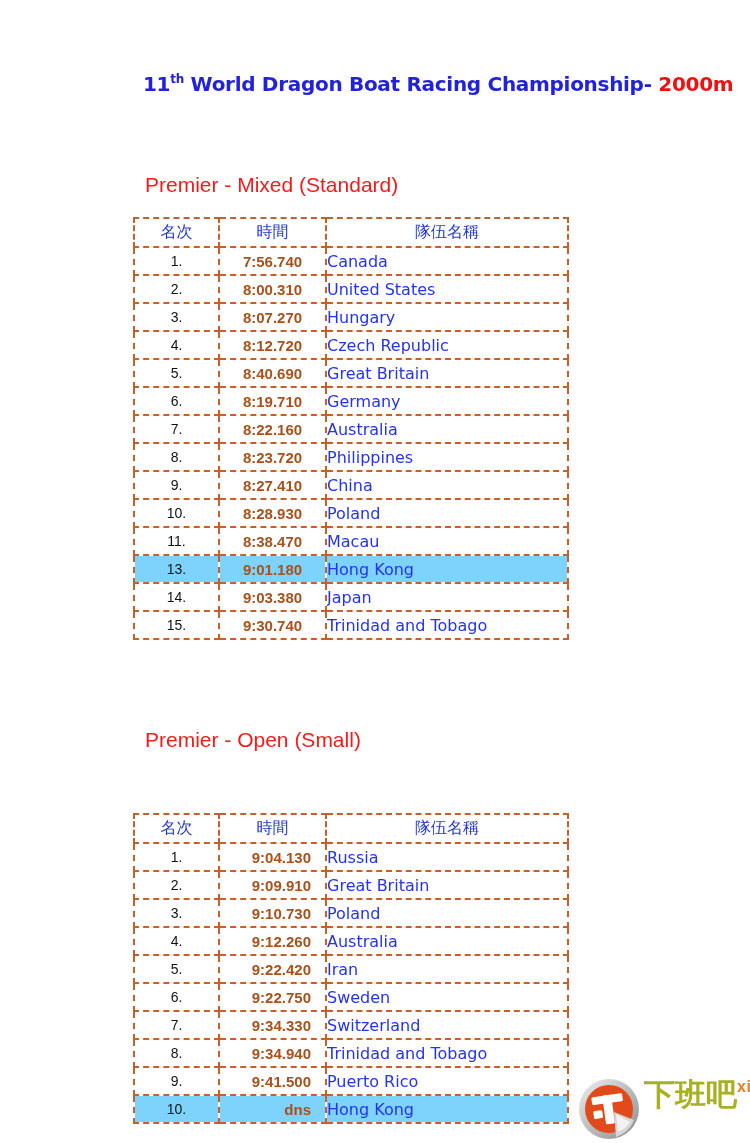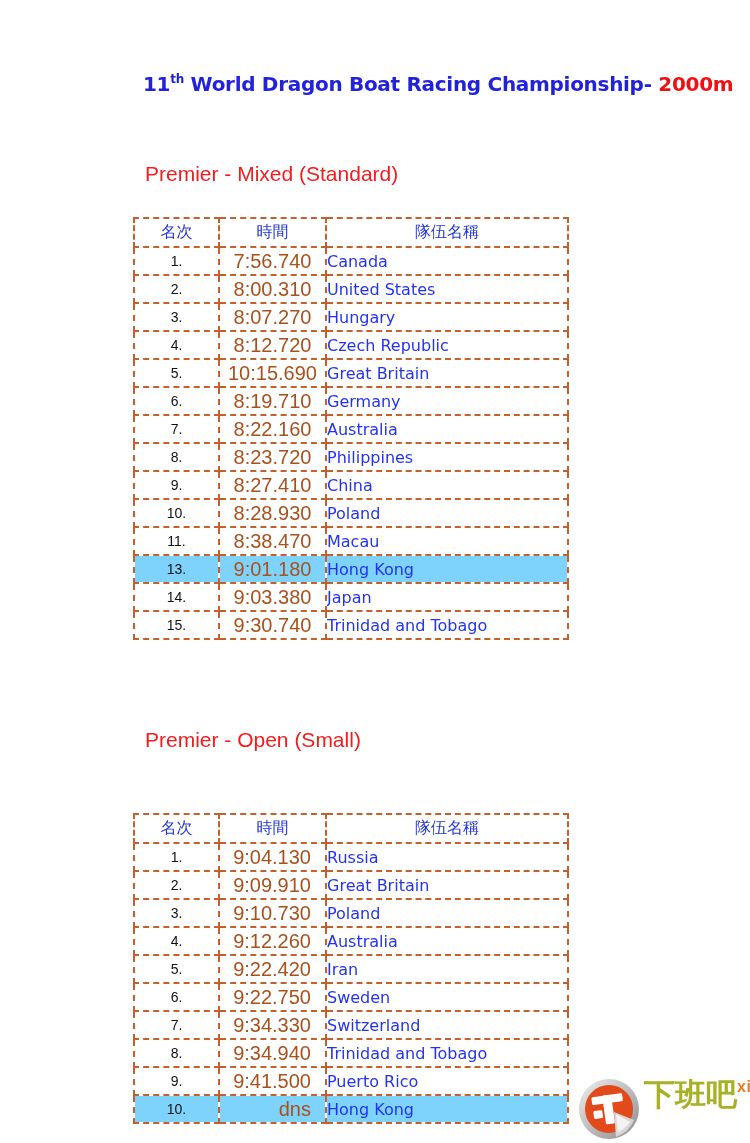--- a/index.html
+++ b/index.html
@@ -20,21 +20,21 @@
   .t-blue{color:#2222dd;}
   .t-red{color:#ee1111;}
   .doc-title sup{font-size:12px;vertical-align:super;}
   
   .section-heading{
     position:absolute;left:145px;
     font-family:"Liberation Sans",sans-serif;
     font-weight:normal;font-size:21px;color:#f21c1c;
     margin:0;white-space:nowrap;
   }
-  #heading-0{top:162px;}
+  #heading-0{top:173px;}
   #heading-1{top:728px;}
   
   table.results{
     position:absolute;left:133px;
     width:434px;
     border-collapse:collapse;
     table-layout:fixed;
   }
   #table-0{top:217px;}
   #table-1{top:813px;}
@@ -56,22 +56,23 @@
   col.c-rank{width:85px;}
   col.c-time{width:107px;}
   col.c-team{width:242px;}
   td.rank{
     text-align:center;
     font-size:14px;color:#111111;
     font-family:"Liberation Sans",sans-serif;
   }
   td.time{
     text-align:center;
-    font-size:20px;color:#a8511c;
-    font-family:"Liberation Sans",sans-serif;
+    font-size:15px;color:#a8511c;
+    font-family:"Liberation Sans",sans-serif;
+    font-weight:bold;
   }
   #table-1 td.time{text-align:right;padding-right:14px;}
   td.team{
     text-align:left;padding-left:9px;
     font-size:16px;color:#2433ee;
     font-family:"DejaVu Sans",sans-serif;
   }
   tr.highlight td{background:#7dd3fc;}
   
   .watermark{
@@ -130,21 +131,21 @@
     <td class="time">8:07.270</td>
     <td class="team">Hungary</td>
   </tr>
         <tr>
     <td class="rank">4.</td>
     <td class="time">8:12.720</td>
     <td class="team">Czech Republic</td>
   </tr>
         <tr>
     <td class="rank">5.</td>
-    <td class="time">10:15.690</td>
+    <td class="time">8:40.690</td>
     <td class="team">Great Britain</td>
   </tr>
         <tr>
     <td class="rank">6.</td>
     <td class="time">8:19.710</td>
     <td class="team">Germany</td>
   </tr>
         <tr>
     <td class="rank">7.</td>
     <td class="time">8:22.160</td>

